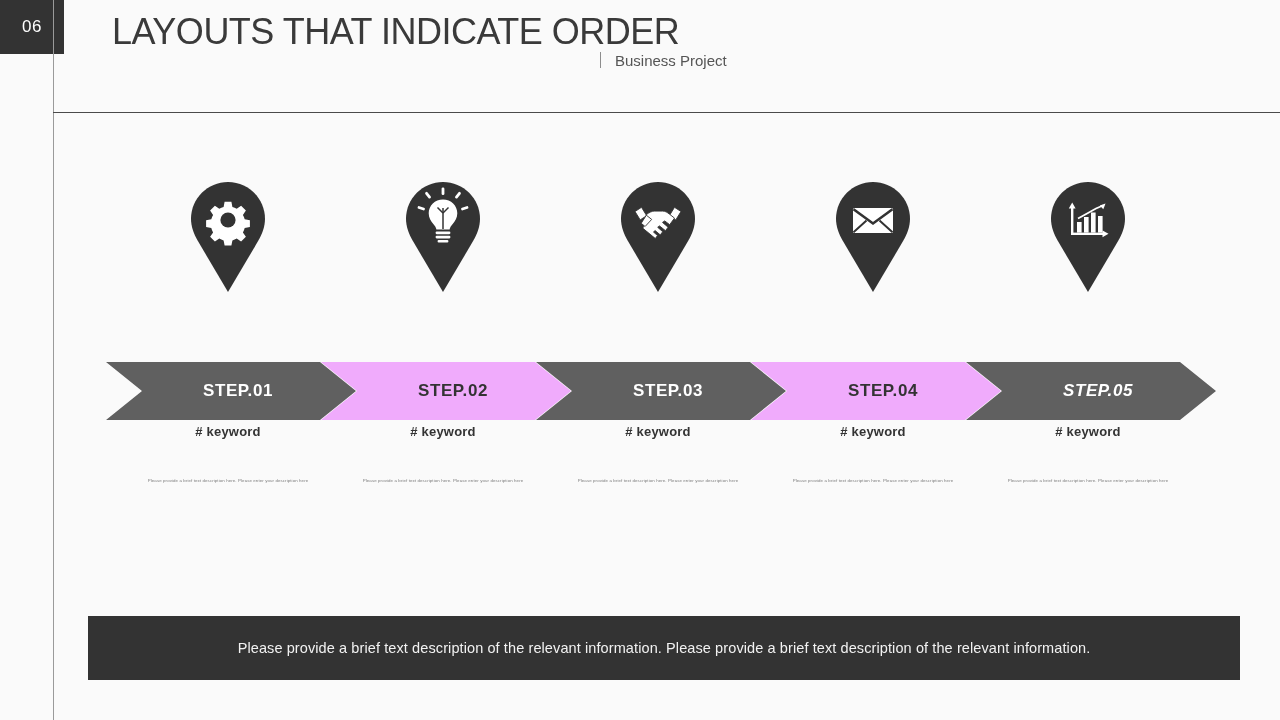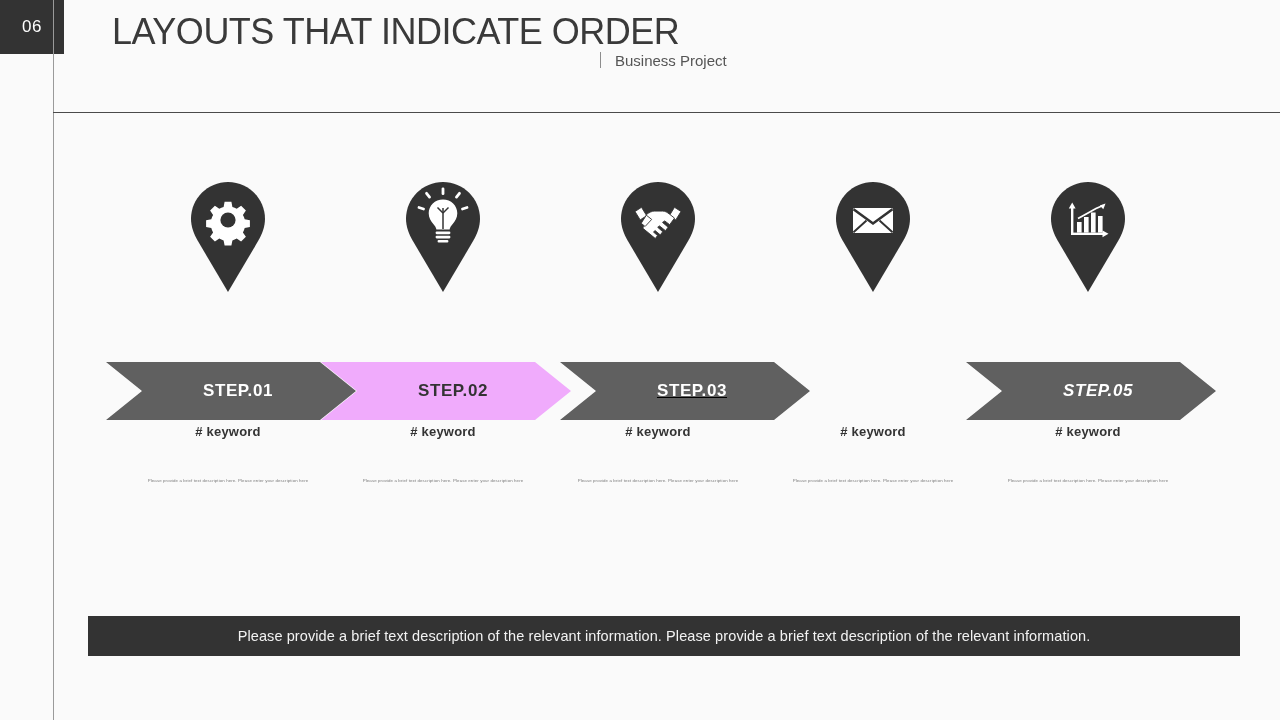--- a/index.html
+++ b/index.html
@@ -134,21 +134,21 @@
     line-height: 7px;
     color: #7d7d7d;
     letter-spacing: 0.1px;
     white-space: nowrap;
   }
 
   
   #footer-banner {
     position: absolute;
     left: 88px; top: 616px;
-    width: 1152px; height: 40px;
+    width: 1152px; height: 64px;
     background: #333333;
     display: flex;
     align-items: center;
     justify-content: center;
   }
   #footer-text {
     color: #f2f2f2;
     font-size: 14.5px;
     letter-spacing: 0.1px;
   }
@@ -241,22 +241,25 @@
     </svg>
   </div>
 
   <div id="chevron-band">
     <div class="chev dark" style="left:0px;   width:250px;">
         <span class="chev-label">STEP.01</span>
       </div>
     <div class="chev light" style="left:215px; width:250px;">
         <span class="chev-label">STEP.02</span>
       </div>
-    <div class="chev dark" style="left:454px; width:250px;text-decoration:underline;">
+    <div class="chev dark" style="left:430px; width:250px;">
         <span class="chev-label">STEP.03</span>
+      </div>
+    <div class="chev light" style="left:645px; width:250px;">
+        <span class="chev-label">STEP.04</span>
       </div>
     <div class="chev dark" style="left:860px; width:250px;font-style:italic;">
         <span class="chev-label">STEP.05</span>
       </div>
   </div>
 
   <div class="col" style="left:103px;">
     <div class="kw"># keyword</div>
     <div class="desc">Please provide a brief text description here.  Please enter your description here</div>
   </div>

